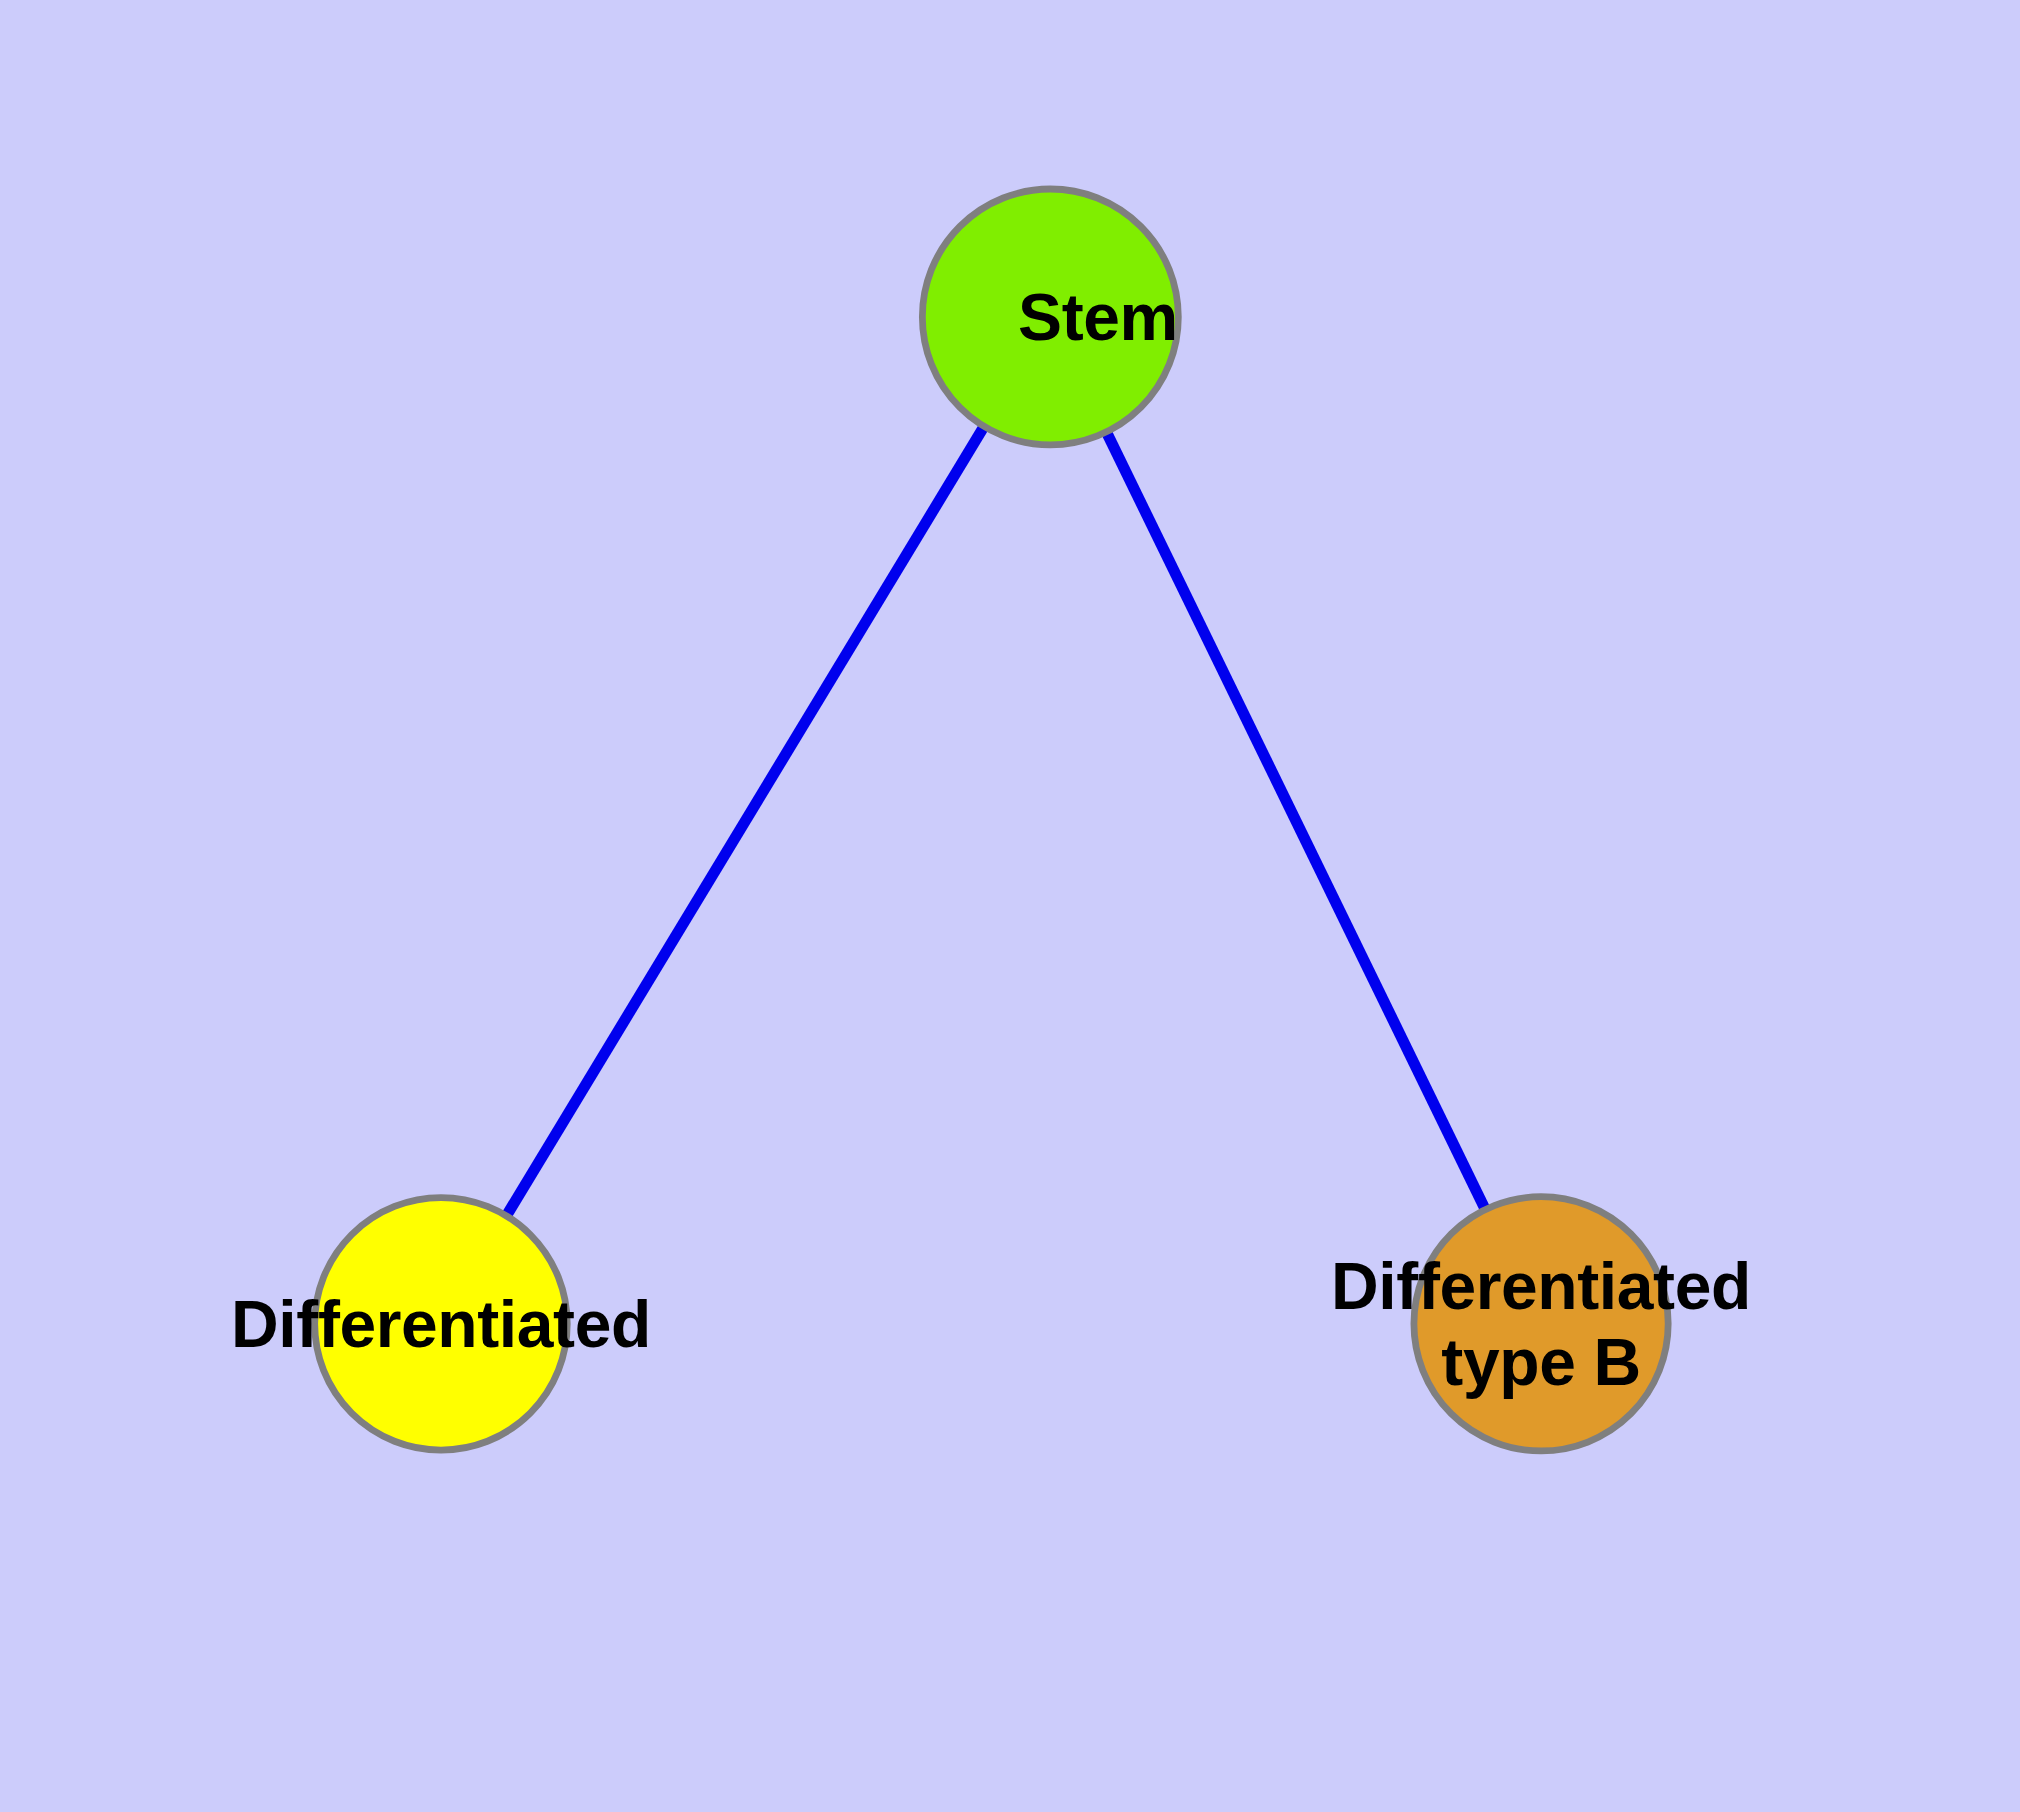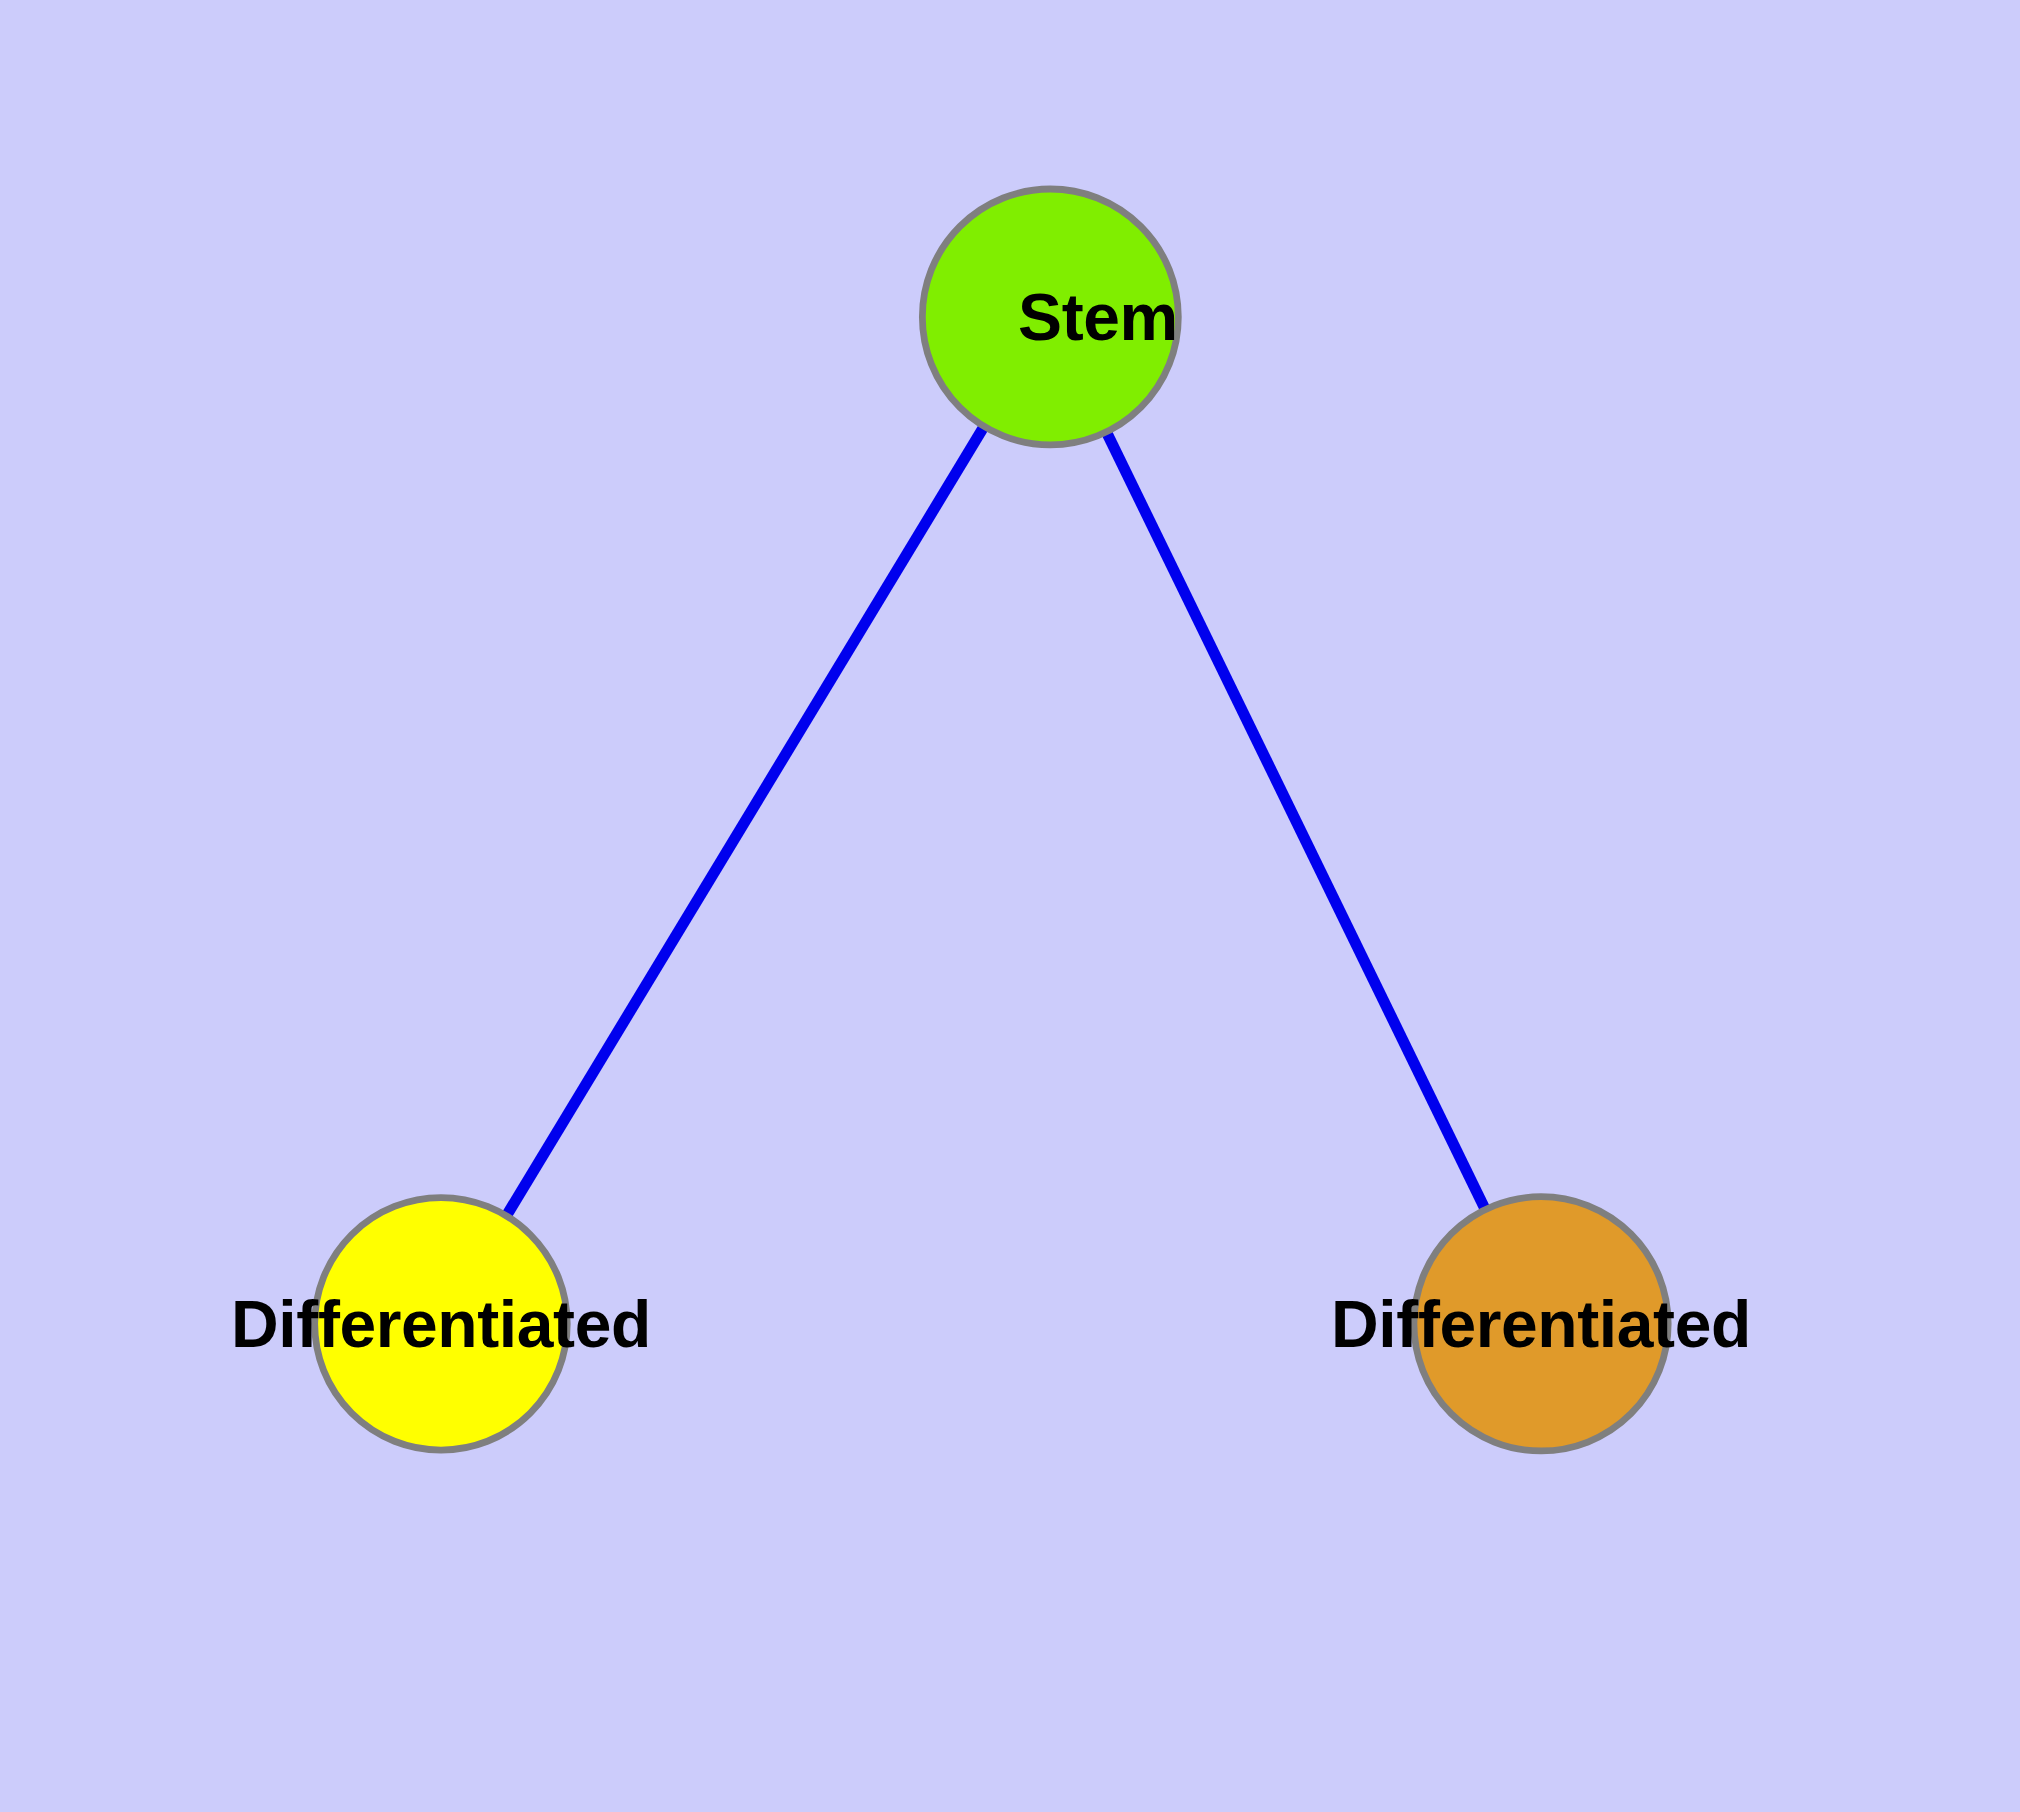--- a/index.html
+++ b/index.html
@@ -61,16 +61,17 @@
   <div class="node-label" style="left: 1050px; top: 317px; color: rgb(0, 0, 0); margin-left: 48px;">
     <div>Stem</div>
   </div>
 
   <div class="node-label" style="left: 441px; top: 1324px; color: rgb(0, 0, 0);">
     <div>Differentiated</div>
   </div>
 
   <div class="node-label" style="left: 1541px; top: 1324px; color: rgb(0, 0, 0);">
     <div>Differentiated</div>
+    <div>type B</div>
   </div>
 
 </div>
 
 
 </body></html>

